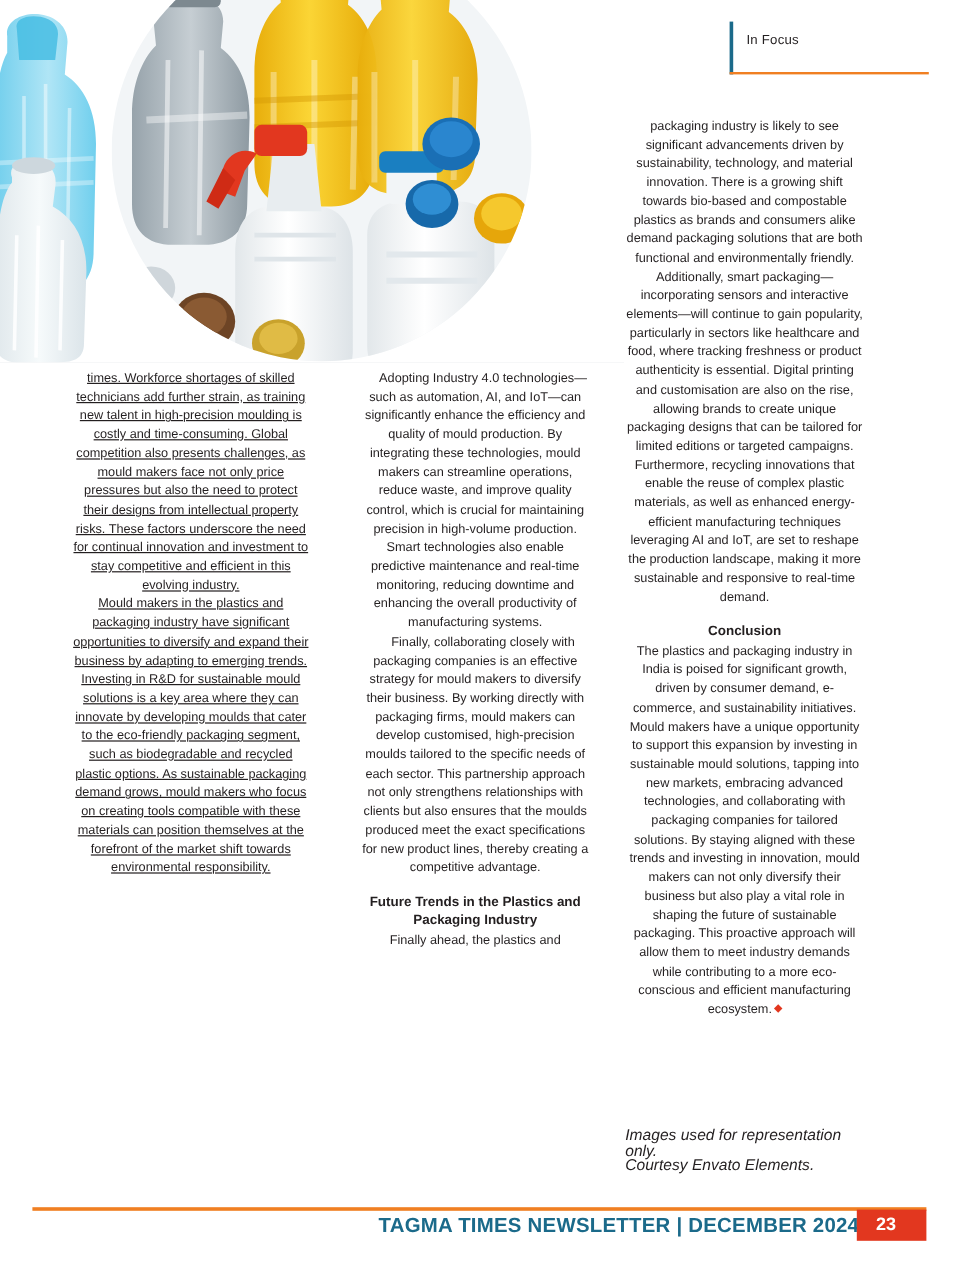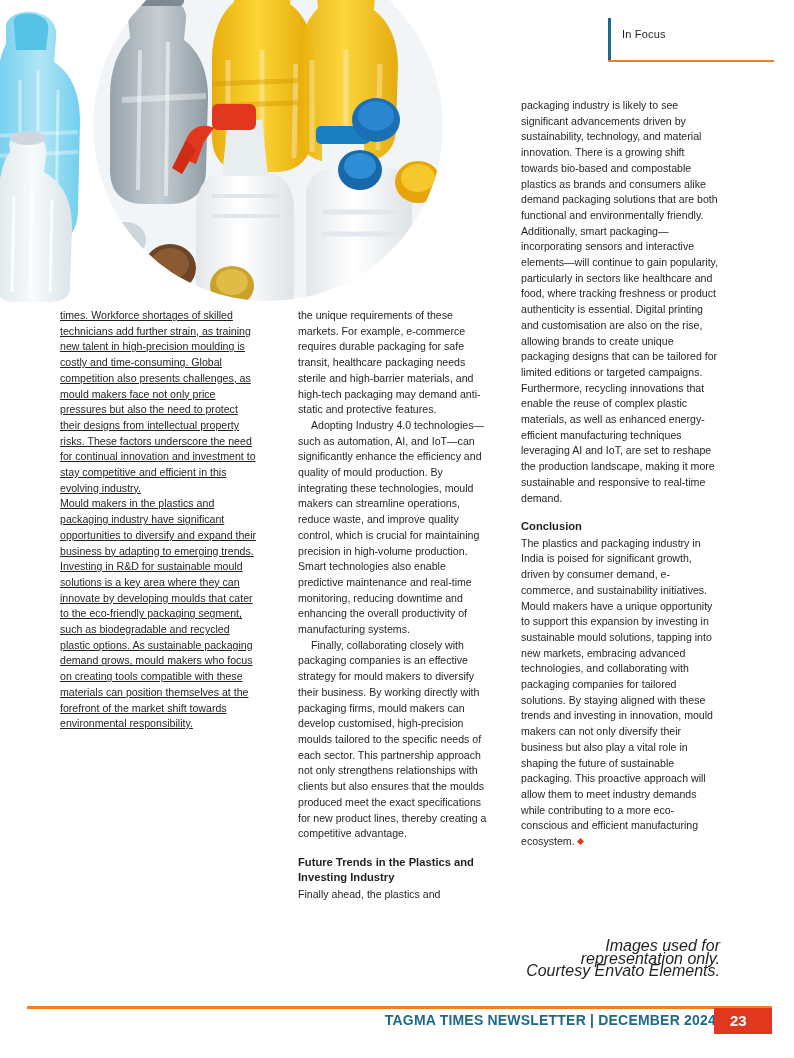--- a/index.html
+++ b/index.html
@@ -53,21 +53,21 @@
     background: #eef1f3;
   }
   .hero svg { display: block; }
 
   
   .col {
     position: absolute;
     font-size: 10.6px;
     line-height: 15.7px;
     color: #231f20;
-    text-align: left;
+    text-align: center;
   }
   .col p {
     margin: 0;
   }
   .col p.indent {
     text-indent: 13px;
   }
   .col h3 {
     margin: 14px 0 1px 0;
     font-size: 11.2px;
@@ -79,22 +79,21 @@
 
   #col1 { left: 60px;  top: 308px; width: 198px; text-decoration: underline; }
   #col2 { left: 298px; top: 308px; width: 196px; }
   #col3 { left: 521px; top: 98px;  width: 199px; }
 
   .credit {
     position: absolute;
     left: 521px;
     top: 940px;
     width: 199px;
-    text-align: right;
-    font-size: 16px;
+    font-size: 13px;
     line-height: 12.6px;
     font-style: italic;
     color: #231f20;
   }
 
   .diamond {
     display: inline-block;
     width: 5px;
     height: 5px;
     background: #e2371f;
@@ -109,21 +108,21 @@
     left: 27px;
     top: 1006px;
     width: 745px;
     height: 3px;
     background: #f07f22;
   }
   .footer-text {
     position: absolute;
     right: 78px;
     top: 1012px;
-    font-size: 14px;
+    font-size: 17px;
     font-weight: bold;
     color: #1b6a8a;
     letter-spacing: 0.2px;
   }
   .footer-page {
     position: absolute;
     left: 714px;
     top: 1008px;
     width: 58px;
     height: 26px;
@@ -250,24 +249,23 @@
 
 <div class="header-bar"></div>
 <div class="header-rule"></div>
 <div class="header-title">In Focus</div>
 
 <div class="col" id="col1">
     <p>times. Workforce shortages of skilled technicians add further strain, as training new talent in high-precision moulding is costly and time-consuming. Global competition also presents challenges, as mould makers face not only price pressures but also the need to protect their designs from intellectual property risks. These factors underscore the need for continual innovation and investment to stay competitive and efficient in this evolving industry.</p>
     <p>Mould makers in the plastics and packaging industry have significant opportunities to diversify and expand their business by adapting to emerging trends. Investing in R&amp;D for sustainable mould solutions is a key area where they can innovate by developing moulds that cater to the eco-friendly packaging segment, such as biodegradable and recycled plastic options. As sustainable packaging demand grows, mould makers who focus on creating tools compatible with these materials can position themselves at the forefront of the market shift towards environmental responsibility.</p>
   </div>
 <div class="col" id="col2">
-    <p>the unique requirements of these markets. For example, e-commerce requires durable packaging for safe transit, healthcare packaging needs sterile and high-barrier materials, and high-tech packaging may demand anti-static and protective features.</p>
     <p class="indent">Adopting Industry 4.0 technologies—such as automation, AI, and IoT—can significantly enhance the efficiency and quality of mould production. By integrating these technologies, mould makers can streamline operations, reduce waste, and improve quality control, which is crucial for maintaining precision in high-volume production. Smart technologies also enable predictive maintenance and real-time monitoring, reducing downtime and enhancing the overall productivity of manufacturing systems.</p>
     <p class="indent">Finally, collaborating closely with packaging companies is an effective strategy for mould makers to diversify their business. By working directly with packaging firms, mould makers can develop customised, high-precision moulds tailored to the specific needs of each sector. This partnership approach not only strengthens relationships with clients but also ensures that the moulds produced meet the exact specifications for new product lines, thereby creating a competitive advantage.</p>
-    <h3 class="tight">Future Trends in the Plastics and Investing Industry</h3>
+    <h3 class="tight">Future Trends in the Plastics and Packaging Industry</h3>
     <p>Finally ahead, the plastics and</p>
   </div>
 <div class="col" id="col3">
     <p>packaging industry is likely to see significant advancements driven by sustainability, technology, and material innovation. There is a growing shift towards bio-based and compostable plastics as brands and consumers alike demand packaging solutions that are both functional and environmentally friendly. Additionally, smart packaging—incorporating sensors and interactive elements—will continue to gain popularity, particularly in sectors like healthcare and food, where tracking freshness or product authenticity is essential. Digital printing and customisation are also on the rise, allowing brands to create unique packaging designs that can be tailored for limited editions or targeted campaigns. Furthermore, recycling innovations that enable the reuse of complex plastic materials, as well as enhanced energy-efficient manufacturing techniques leveraging AI and IoT, are set to reshape the production landscape, making it more sustainable and responsive to real-time demand.</p>
     <h3 class="tight">Conclusion</h3>
     <p>The plastics and packaging industry in India is poised for significant growth, driven by consumer demand, e-commerce, and sustainability initiatives. Mould makers have a unique opportunity to support this expansion by investing in sustainable mould solutions, tapping into new markets, embracing advanced technologies, and collaborating with packaging companies for tailored solutions. By staying aligned with these trends and investing in innovation, mould makers can not only diversify their business but also play a vital role in shaping the future of sustainable packaging. This proactive approach will allow them to meet industry demands while contributing to a more eco-conscious and efficient manufacturing ecosystem.<span class="diamond"></span></p>
   </div>
 
 <div class="credit">
   <div>Images used for representation only.</div>

